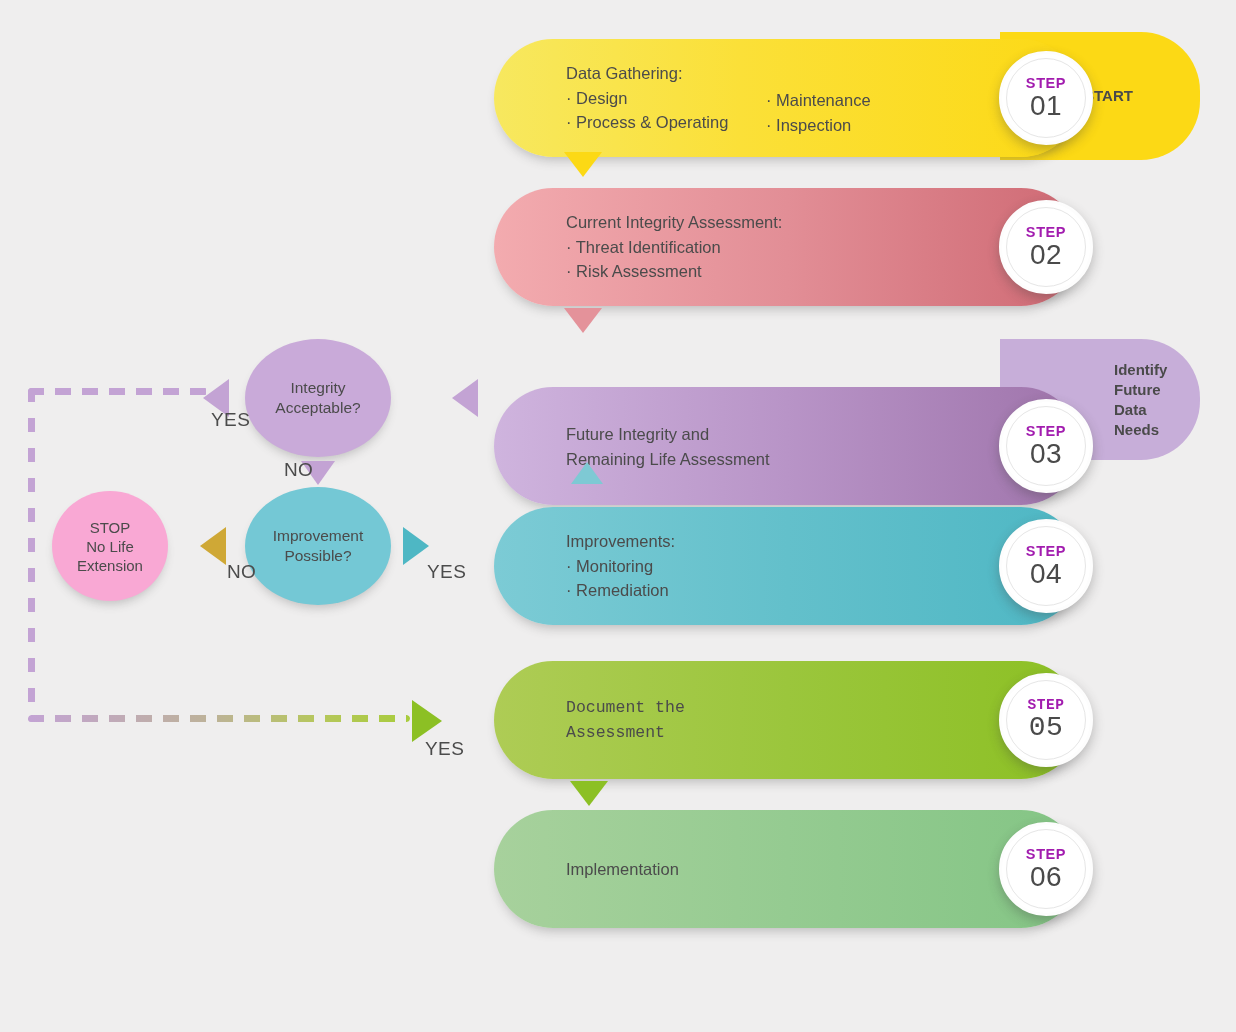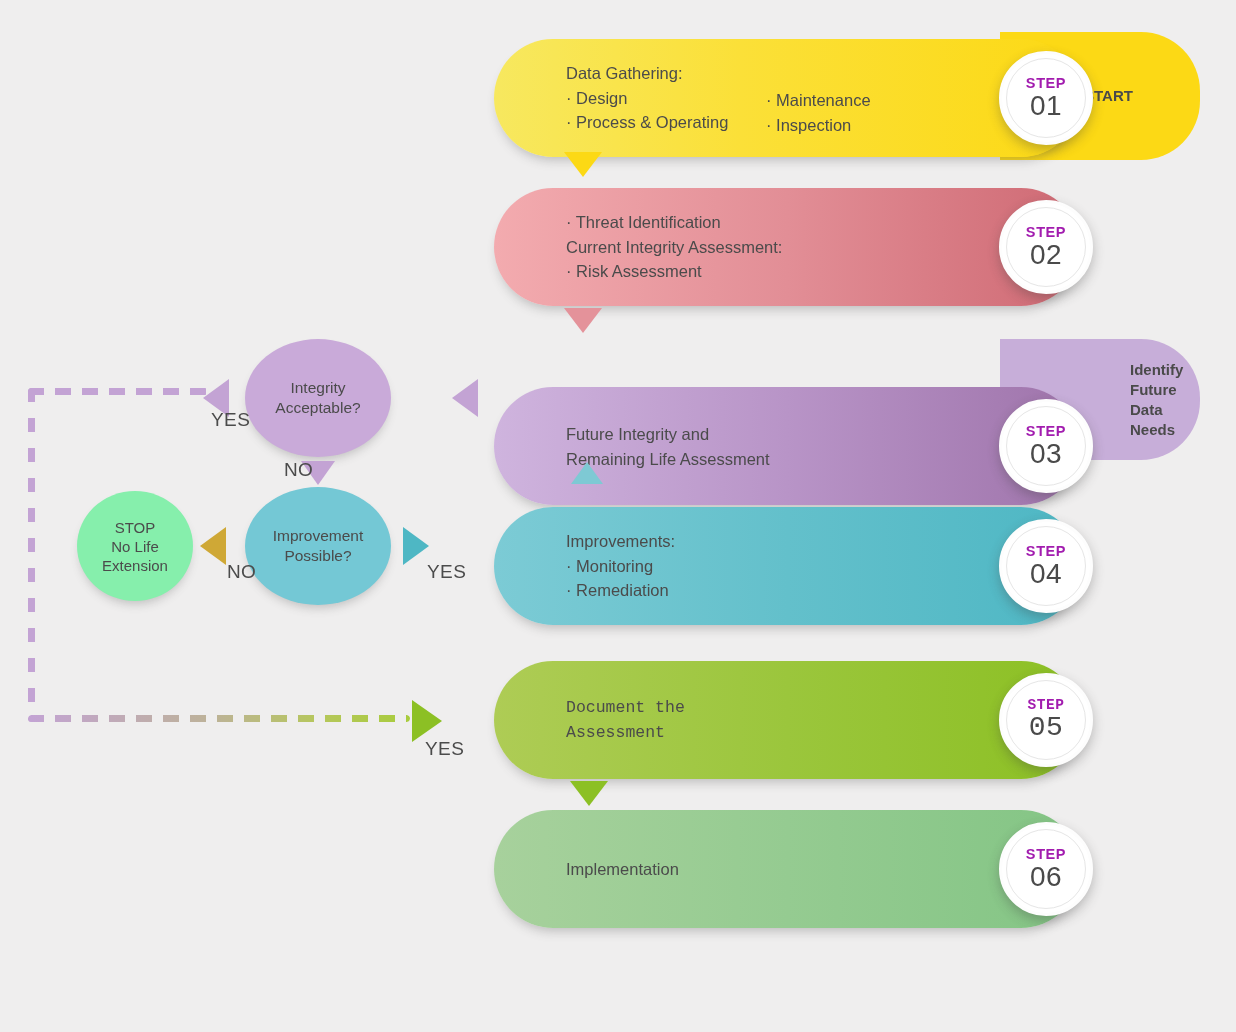--- a/index.html
+++ b/index.html
@@ -75,21 +75,20 @@
   
   .sidetab{
     position:absolute;
     border-radius:0 59px 59px 0;
     display:flex;align-items:center;
     z-index:0;
   }
   .sidetab .tabtext{
     font-size:15px;font-weight:bold;color:#4a4a4a;
     line-height:20px;
-    margin-left:16px;
   }
 
   
   .circle{
     position:absolute;
     border-radius:50%;
     display:flex;align-items:center;justify-content:center;
     text-align:center;
     font-size:15.5px;line-height:20px;color:#4b4b4b;
     box-shadow:0 6px 10px -3px rgba(90,90,90,.30);
@@ -137,22 +136,22 @@
       <span class="ring"></span>
       <span class="lbl">STEP</span>
       <span class="num">01</span>
     </div>
   </div>
 
   <div class="arrow arr-down" style="left:564px;top:152px;border-top:25px solid #fcd915;"></div>
 
   <div class="bar" style="left:494px;top:188px;width:586px;background:linear-gradient(90deg,#f3abaf 0%,#e28e96 50%,#cf6a74 100%);">
     <div class="bartext">
+      <span class="line">Current Integrity Assessment:</span>
       <span class="line">· Threat Identification</span>
-      <span class="line">Current Integrity Assessment:</span>
       <span class="line">· Risk Assessment</span>
     </div>
     <div class="badge">
       <span class="ring"></span>
       <span class="lbl">STEP</span>
       <span class="num">02</span>
     </div>
   </div>
 
   <div class="arrow arr-down" style="left:564px;top:308px;border-top:25px solid #e4929a;"></div>
@@ -238,21 +237,21 @@
       <div>Possible?</div>
     </div>
   </div>
 
   <div class="arrow arr-left" style="left:200px;top:527px;border-right:26px solid #cfa836;border-top:19px solid transparent;border-bottom:19px solid transparent;"></div>
   <div class="lbl-txt" style="left:202px;top:561px;">NO</div>
 
   <div class="arrow arr-right" style="left:403px;top:527px;border-left:26px solid #4eb7c4;border-top:19px solid transparent;border-bottom:19px solid transparent;"></div>
   <div class="lbl-txt" style="left:402px;top:561px;">YES</div>
 
-  <div class="circle" style="left:77px;top:491px;width:116px;height:110px;background:#86efac;border-radius:50%;font-size:15px;line-height:19px;">
+  <div class="circle" style="left:52px;top:491px;width:116px;height:110px;background:#f9a8d4;border-radius:50%;font-size:15px;line-height:19px;">
     <div>
       <div>STOP</div>
       <div>No Life</div>
       <div>Extension</div>
     </div>
   </div>
 
   <div class="dash-h" style="left:28px;top:388px;width:180px;
               background:repeating-linear-gradient(90deg,#c3a3d4 0 16px,transparent 16px 27px);"></div>
 

